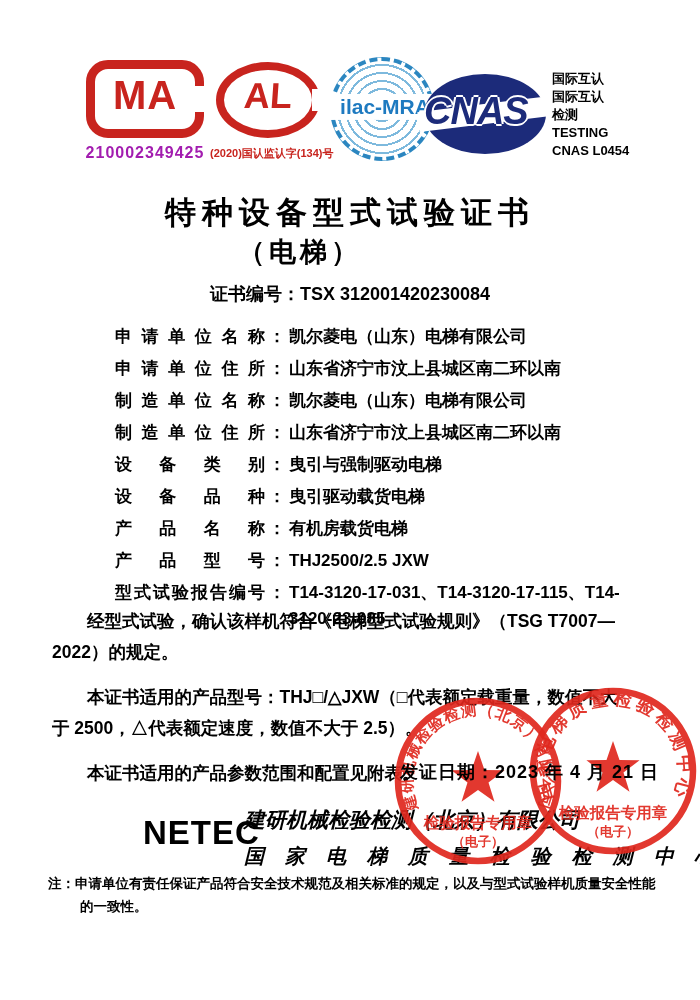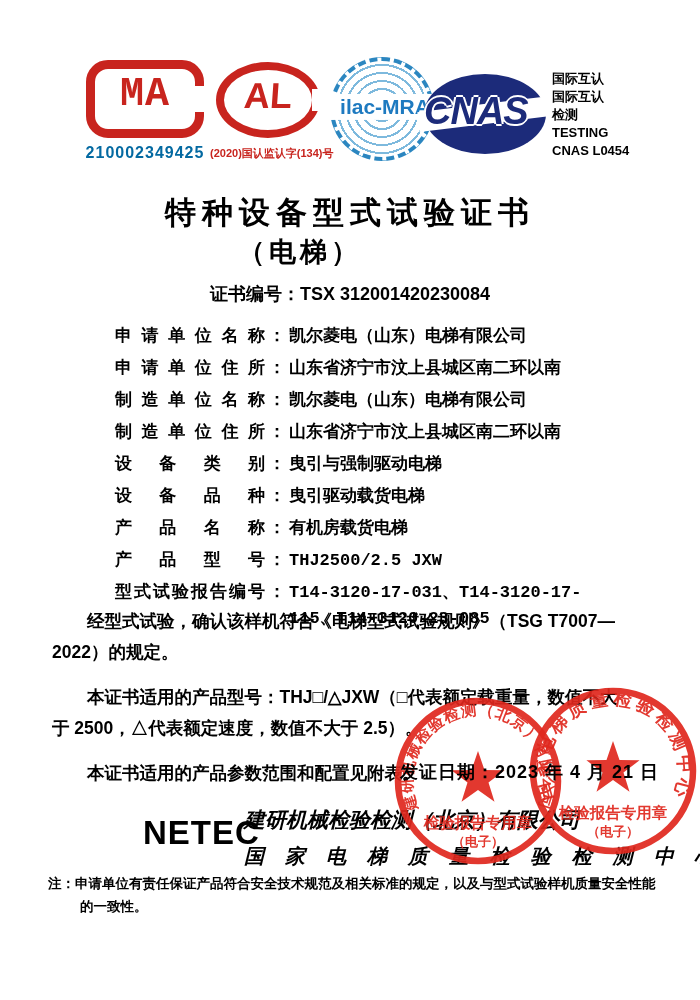--- a/index.html
+++ b/index.html
@@ -4,24 +4,24 @@
 <style>
   html,body { margin:0; padding:0; background:#888; }
   .page {
     position:relative; width:700px; height:1000px; background:#ffffff;
     font-family:"Liberation Sans", sans-serif; color:#111; overflow:hidden;
     margin:0 auto;
   }
   
   .logos { position:absolute; left:0; top:0; width:700px; height:180px; }
   .cma-wrap { position:absolute; left:84px; top:60px; width:122px; text-align:center; }
-  .cma-box { position:relative; width:100px; height:60px; border:9px solid #c8241e; border-radius:22px; margin:0 auto;font-family:Liberation Mono, monospace; }
+  .cma-box { position:relative; width:100px; height:60px; border:9px solid #c8241e; border-radius:22px; margin:0 auto; }
   .cma-gap { position:absolute; right:-9px; top:50%; transform:translateY(-50%); width:9px; height:26px; background:#fff; }
   .cma-text { position:absolute; left:0; right:0; top:6px; font-size:40px; font-weight:bold; color:#c8241e; letter-spacing:1px; line-height:1; }
-  .cma-num { margin-top:6px; color:#0369a1; font-size:16px; font-weight:bold; letter-spacing:1px; }
+  .cma-num { margin-top:6px; color:#a21caf; font-size:16px; font-weight:bold; letter-spacing:1px; }
   .al-wrap { position:absolute; left:210px; top:62px; width:116px; text-align:center; }
   .al-box { position:relative; width:88px; height:60px; border:8px solid #c8241e; border-radius:50%; margin:0 auto; }
   .al-gap { position:absolute; right:-8px; top:50%; transform:translateY(-50%); width:8px; height:22px; background:#fff; }
   .al-text { position:absolute; left:0; right:0; top:8px; font-size:36px; font-weight:bold; color:#c8241e; line-height:1; transform:skewX(-4deg); }
   .al-cap { margin-top:8px; color:#c8241e; font-size:11px; font-weight:bold; white-space:nowrap; }
   .ilac { position:absolute; left:330px; top:57px; width:96px; height:96px; border-radius:50%;
     border:4px dashed #2b86c0;
     background:repeating-radial-gradient(circle at 50% 50%, #ffffff 0 3px, #7db9dd 3px 5px, #ffffff 5px 8px);
   }
   .ilac-band { position:absolute; left:-4px; right:-10px; top:50%; transform:translateY(-58%); background:#fff; padding:1px 0; text-align:center; }
@@ -30,21 +30,21 @@
   .cnas-ellipse { position:absolute; inset:0; background:#1c2b7a; border-radius:50%; }
   .cnas-band { position:absolute; left:-6px; right:-6px; top:30px; height:20px; background:#fff; transform:rotate(-7deg); }
   .cnas-text { position:absolute; left:0; right:0; top:18px; text-align:left; font-size:38px; font-weight:bold; font-style:italic; color:#1c2b7a; line-height:1;
     text-shadow:-2px 0 #fff, 2px 0 #fff, 0 -2px #fff, 0 2px #fff; letter-spacing:-1px; }
   .cnas-side { position:absolute; left:552px; top:70px; font-size:13px; font-weight:bold; line-height:18px; color:#000; }
   
   .title { position:absolute; left:0; top:192px; width:700px; text-align:center; font-size:31px; font-weight:bold; letter-spacing:6px; color:#000; }
   .subtitle { position:absolute; left:0; top:234px; width:600px; text-align:center; font-size:27px; font-weight:bold; letter-spacing:4px; color:#000; }
   .certno { position:absolute; left:0; top:282px; width:700px; text-align:center; font-size:18px; font-weight:bold; color:#000; }
   
-  .fields { position:absolute; left:115px; top:324px; width:505px;font-family:Liberation Mono, monospace; }
+  .fields { position:absolute; left:115px; top:324px; width:505px; }
   .frow { display:flex; font-size:17px; font-weight:bold; line-height:26px; margin-bottom:6px; color:#000; }
   .flabel { width:150px; flex-shrink:0; text-align:justify; text-align-last:justify; }
   .fcolon { width:24px; flex-shrink:0; text-align:center; }
   .fvalue { flex:1; }
   
   .paras { position:absolute; left:52px; top:606px; width:578px; font-size:17.5px; font-weight:bold; line-height:31px; color:#000; }
   .paras p { margin:0 0 14px 0; text-indent:2em; }
   
   .stamp { position:absolute; width:174px; height:174px; color:#e0281e; opacity:0.92; z-index:2; }
   .stamp1 { left:391px; top:694px; }

